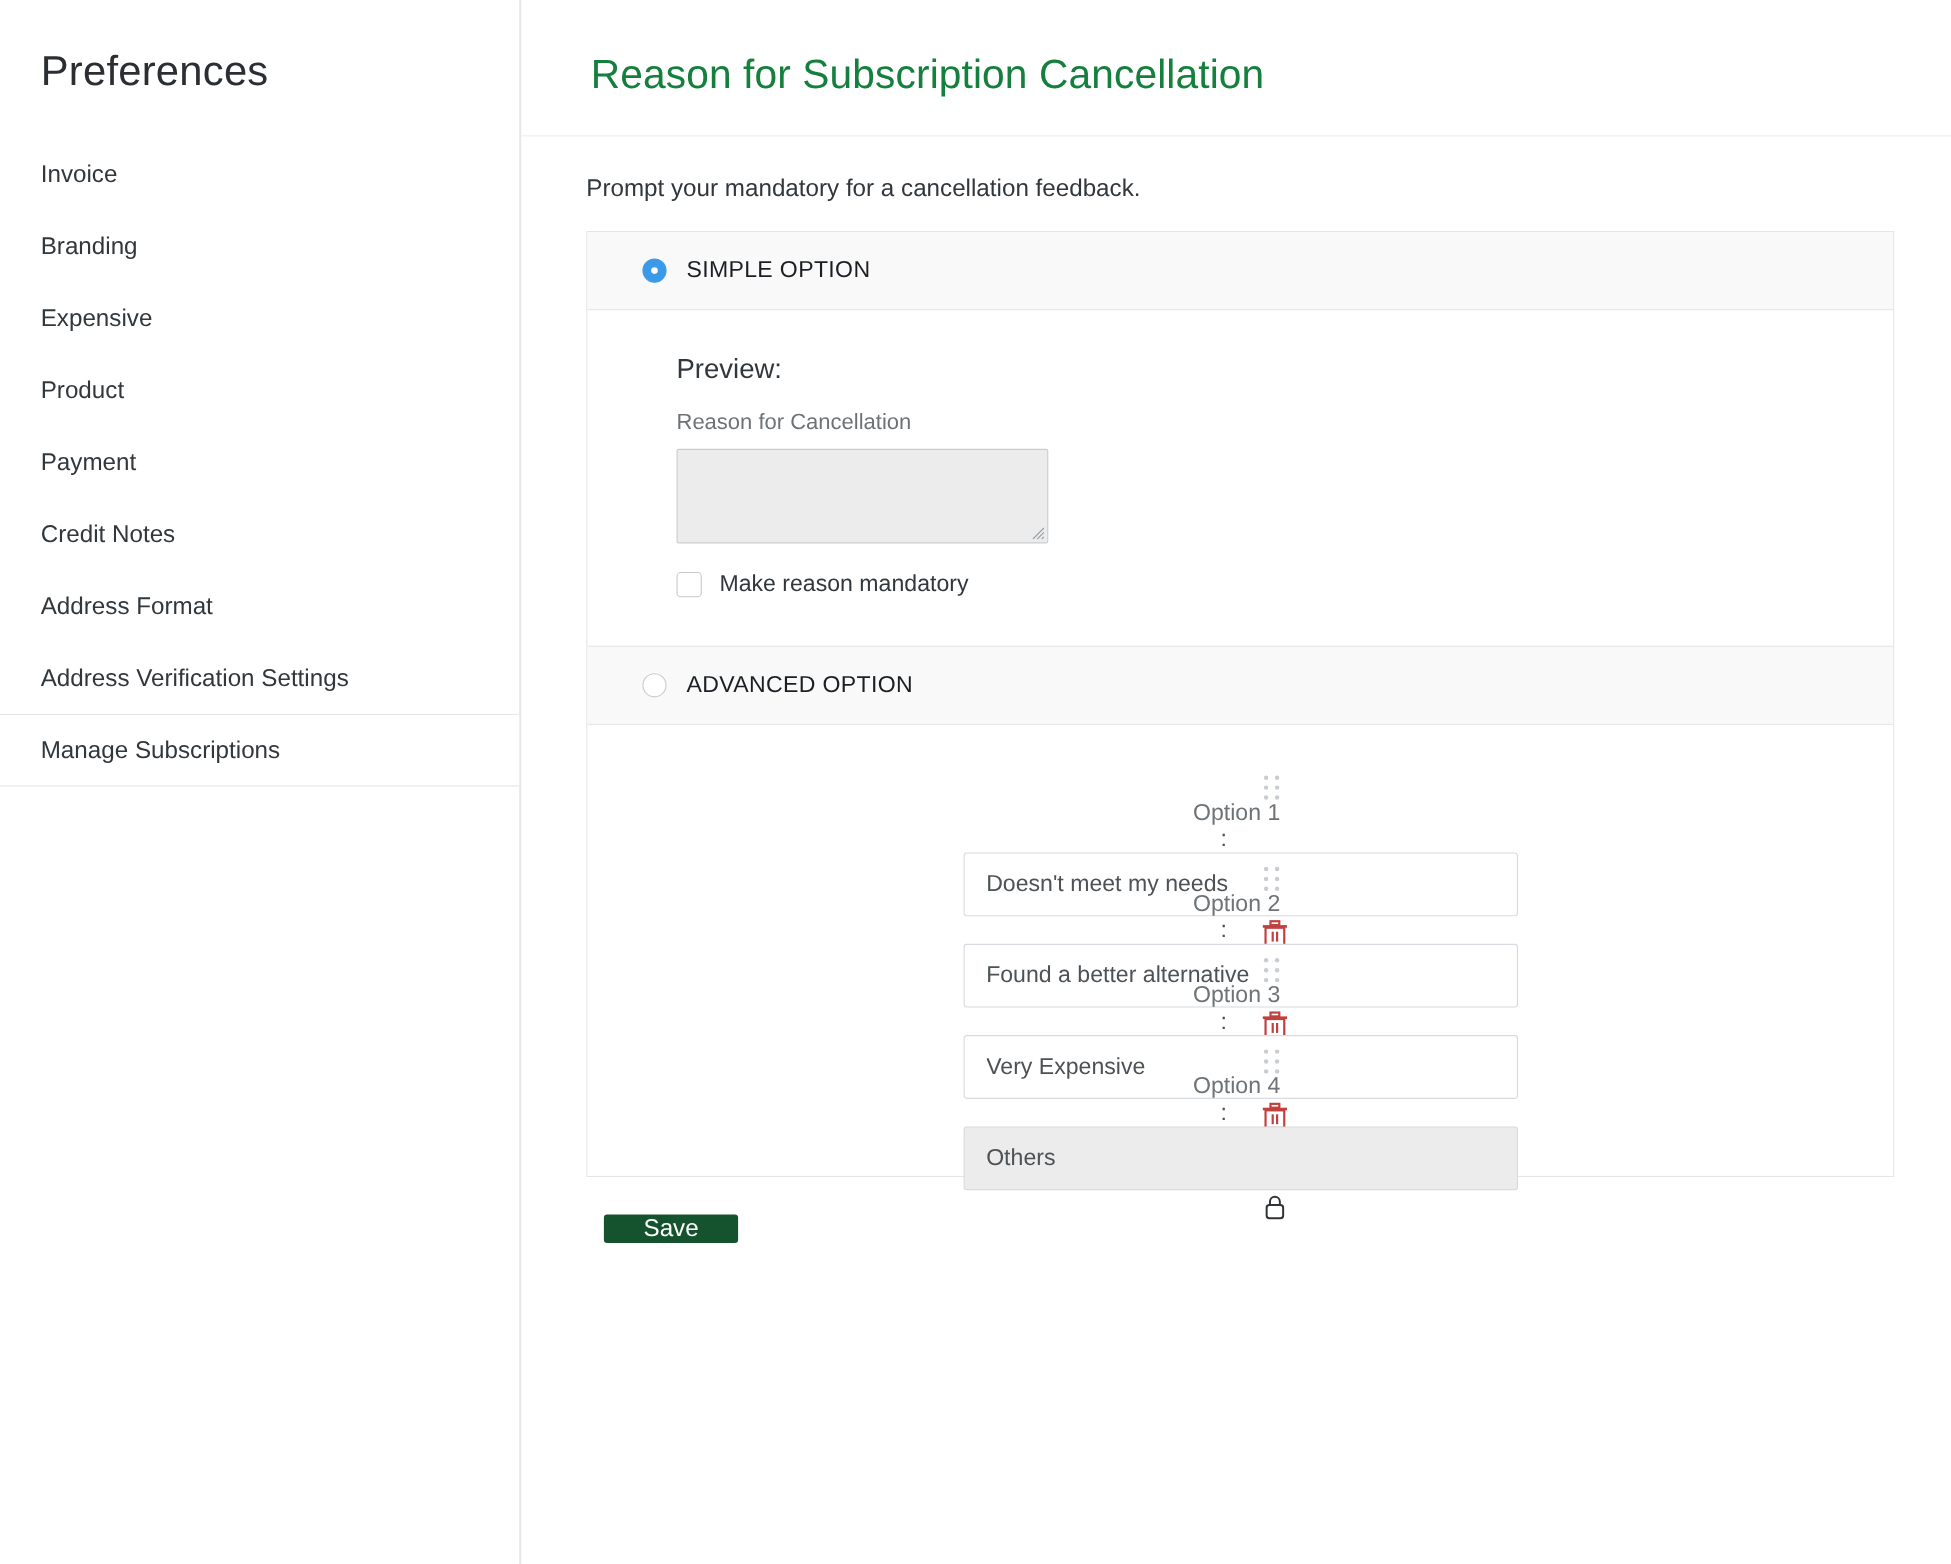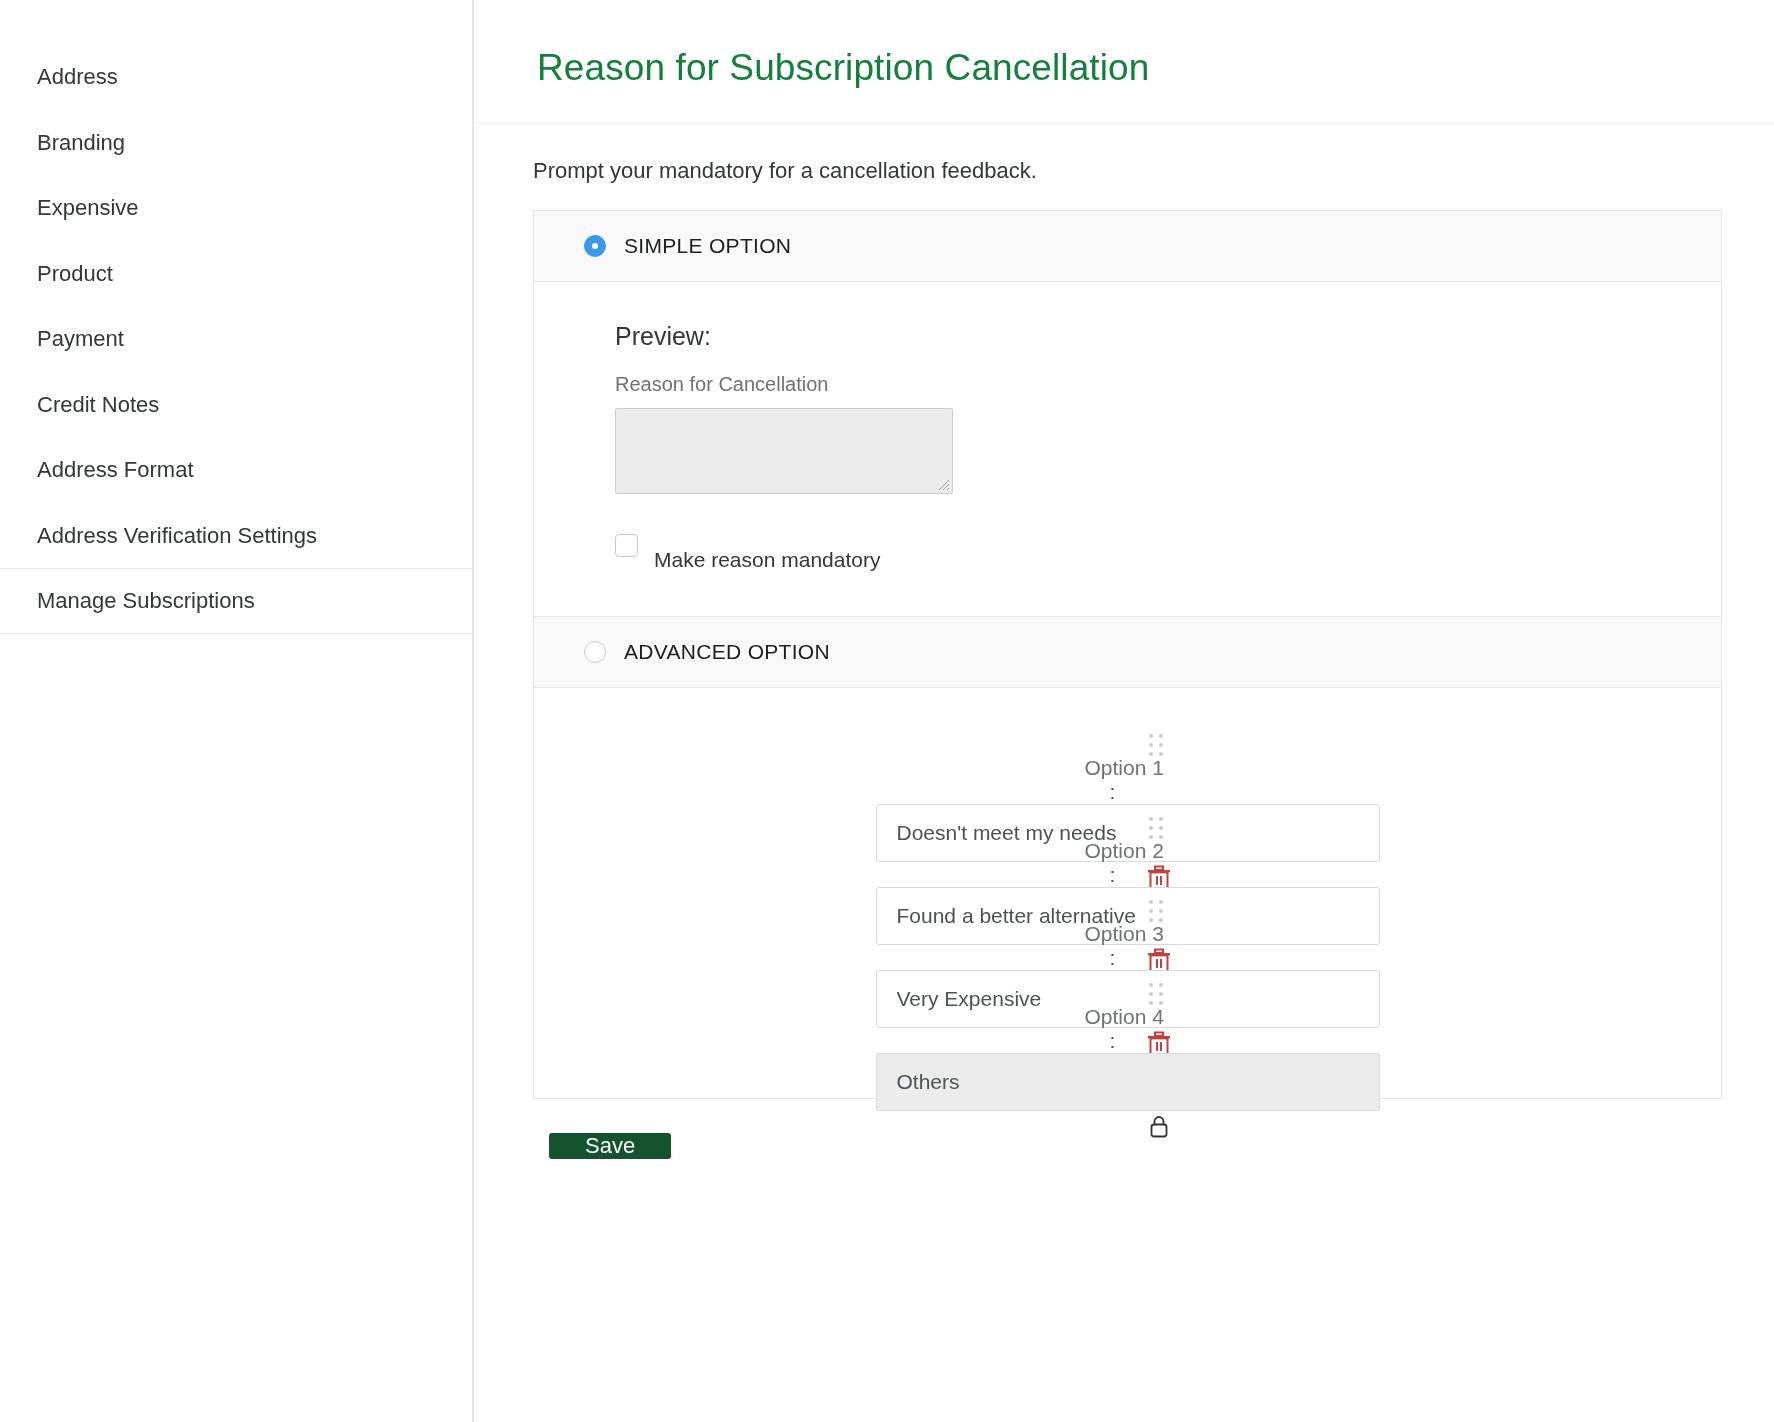--- a/index.html
+++ b/index.html
@@ -141,21 +141,21 @@
     margin-top: 25px;
     cursor: pointer;
   }
   .checkbox {
     width: 23px; height: 23px;
     border: 1px solid #c6cacd;
     border-radius: 4px;
     background: #ffffff;
     flex: 0 0 auto;
   }
-  .checkbox-label { font-size: 21px; color: #32373c; margin-top: 29px; }
+  .checkbox-label { font-size: 21px; color: #32373c; }
 
   
   .advanced-body { padding: 34px 0 44px 0; }
   .opt-row {
     display: flex;
     align-items: center;
     padding: 12px 0;
     height: 83px;
     flex-direction: column;
   }
@@ -228,22 +228,23 @@
     line-height: 1.2;
     margin-left: 16px;
   }
 </style>
 </head>
 <body>
 
 <div class="app">
 
   <aside class="sidebar">
+    <h1 class="sidebar-title">Preferences</h1>
     <ul class="nav">
-      <li class="nav-item">Address</li>
+      <li class="nav-item">Invoice</li>
       <li class="nav-item">Branding</li>
       <li class="nav-item">Expensive</li>
       <li class="nav-item">Product</li>
       <li class="nav-item">Payment</li>
       <li class="nav-item">Credit Notes</li>
       <li class="nav-item">Address Format</li>
       <li class="nav-item">Address Verification Settings</li>
       <li class="nav-item selected">Manage Subscriptions</li>
     </ul>
   </aside>

